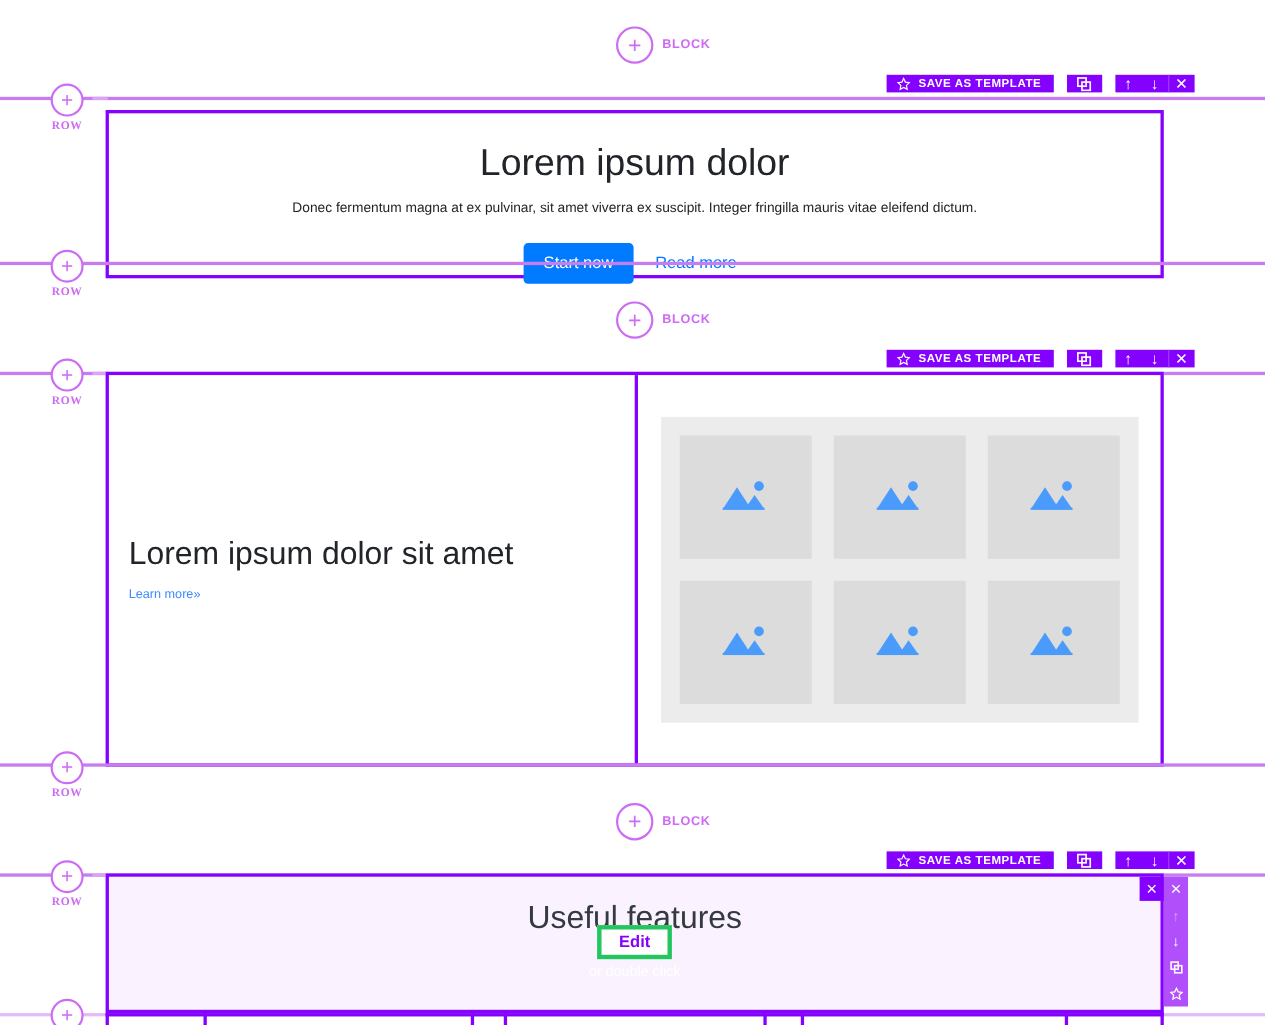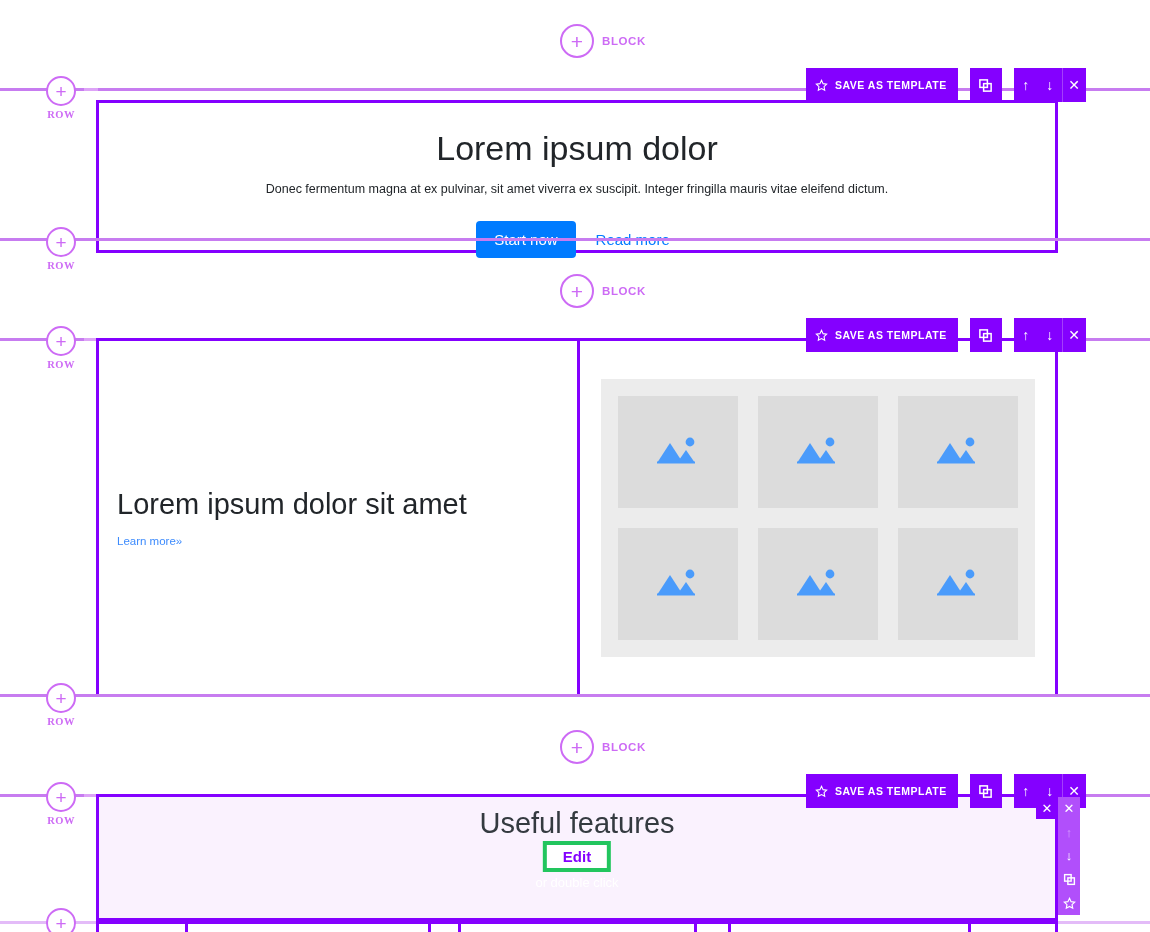--- a/index.html
+++ b/index.html
@@ -58,21 +58,21 @@
     background: #fff;
   }
   .section-box.tinted { background: #faf2fe; }
 
   
   .hrule { position: absolute; height: 3px; background: #c77cf0; }
 
   
   .sec-toolbar {
     position: absolute;
-    display: flex; align-items: stretch; height: 34px;
+    display: flex; align-items: stretch; height: 16px;
     z-index: 40;
   }
   .tb-save {
     background: #8400ff; color:#fff;
     display: flex; align-items: center; gap: 7px;
     padding: 0 11px 0 9px;
     font-size: 10.5px; font-weight: 700; letter-spacing: .5px;
     cursor: pointer; white-space: nowrap;
   }
   .tb-gap { width: 12px; background: transparent; }
@@ -144,21 +144,21 @@
   .img-grid {
     background: #ececec; padding: 17px;
     display: grid; grid-template-columns: repeat(3, 120px);
     grid-template-rows: repeat(2, 112px); gap: 20px 20px;
   }
   .img-tile {
     background: #dcdcdc; display:flex; align-items:center; justify-content:center;
   }
 
   
-  .useful { text-align: center; position: relative; padding-top: 10px; }
+  .useful { text-align: center; position: relative; padding-top: 22px; }
   .useful h2 { margin: 0; font-weight: 400; font-size: 29px; color: #343a40; }
   .edit-pill {
     position: absolute; left: 50%; transform: translateX(-50%);
     top: 44px;
     background: #fff; border: 4px solid #22c55e; color: #8400ff;
     font-weight: 700; font-size: 15px; padding: 3px 16px;
     cursor: pointer;
   }
   .dbl-hint {
     position: absolute; left: 50%; transform: translateX(-50%);

